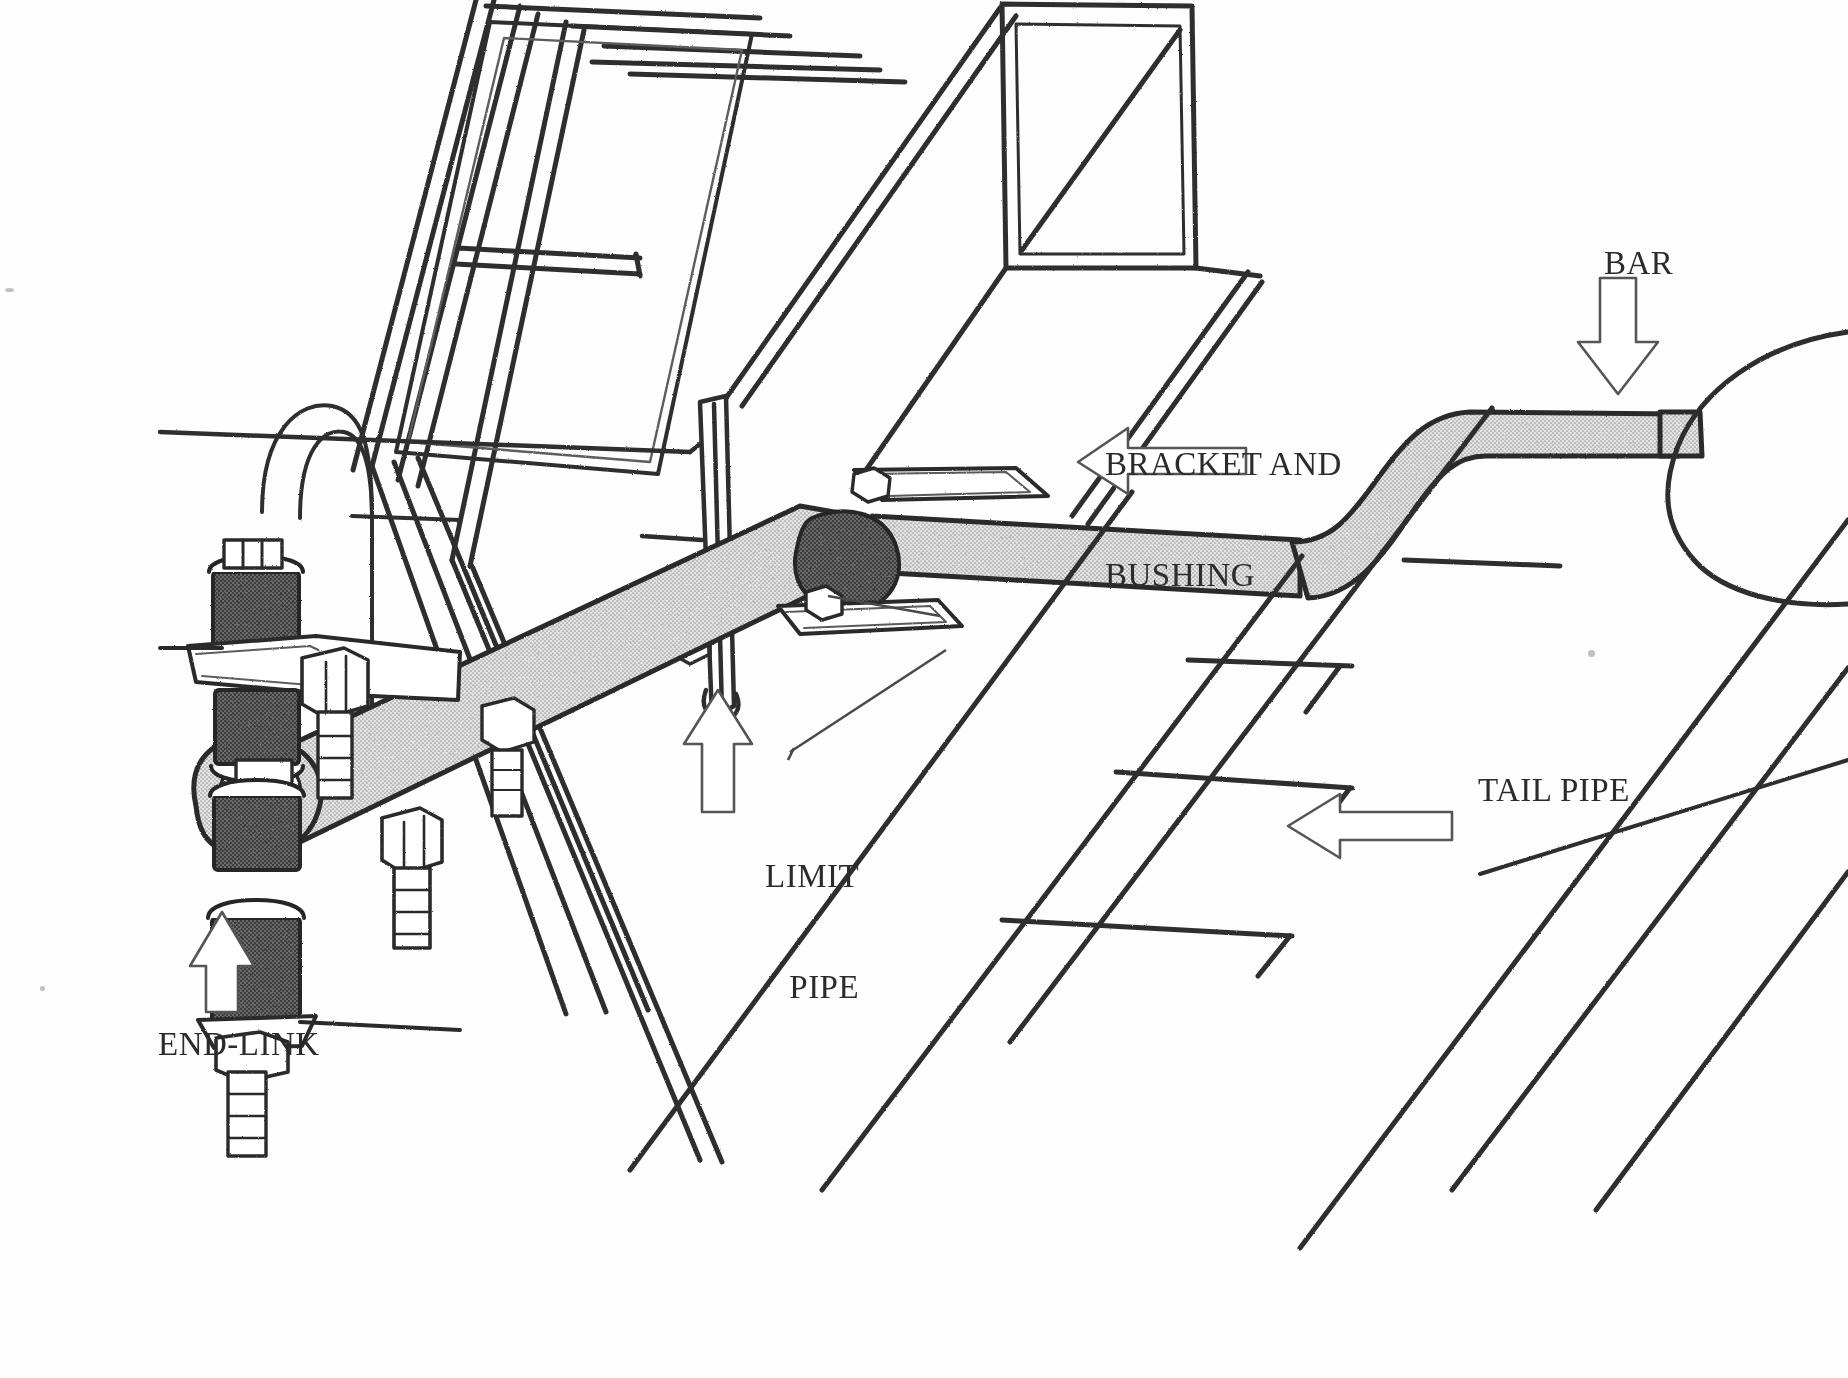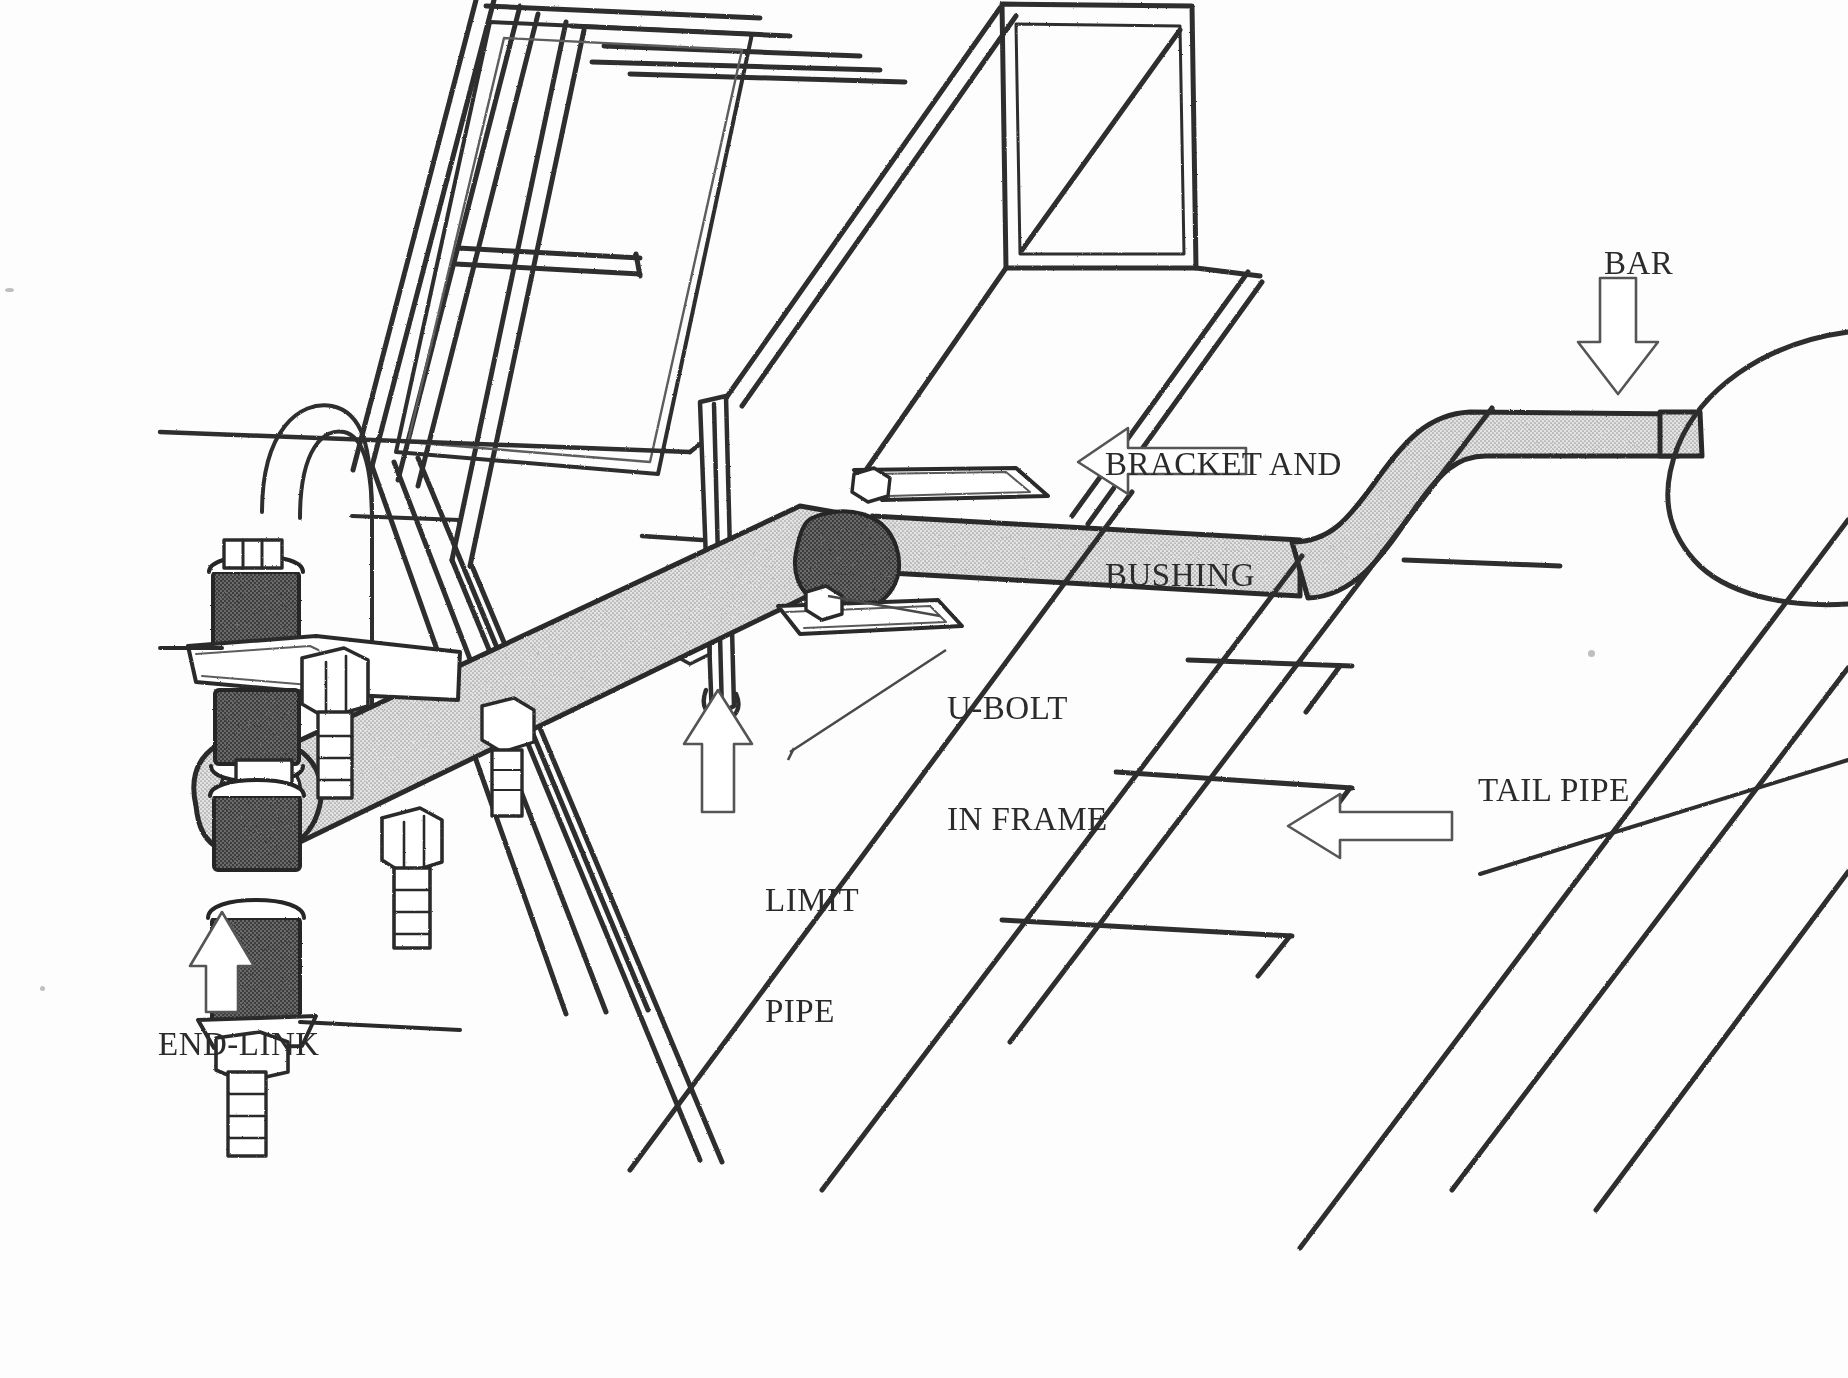--- a/index.html
+++ b/index.html
@@ -278,28 +278,24 @@
     </g>
   </svg>
 
   <div class="lbl lbl-main" style="left:1604px; top:237px;">BAR</div>
 
   <div class="lbl lbl-main" style="left:1105px; top:364px;">
     <div>BRACKET AND</div>
     <div>BUSHING</div>
   </div>
 
-  <div class="lbl lbl-main" style="left:947px; top:608px;">
-    <div>U-BOLT</div>
-    <div>IN FRAME</div>
-  </div>
 
   <div class="lbl lbl-main" style="left:1478px; top:764px;">TAIL PIPE</div>
 
-  <div class="lbl lbl-main" style="left:765px; top:800px;">
+  <div class="lbl lbl-main" style="left:765px; top:776px;text-align:right;">
     <div>LIMIT</div>
     <div>PIPE</div>
   </div>
 
   <div class="lbl lbl-main" style="left:158px; top:1018px;">END-LINK</div>
 
 
   <div class="lbl lbl-main" style="left:1084px; top:1322px;">
     
     

